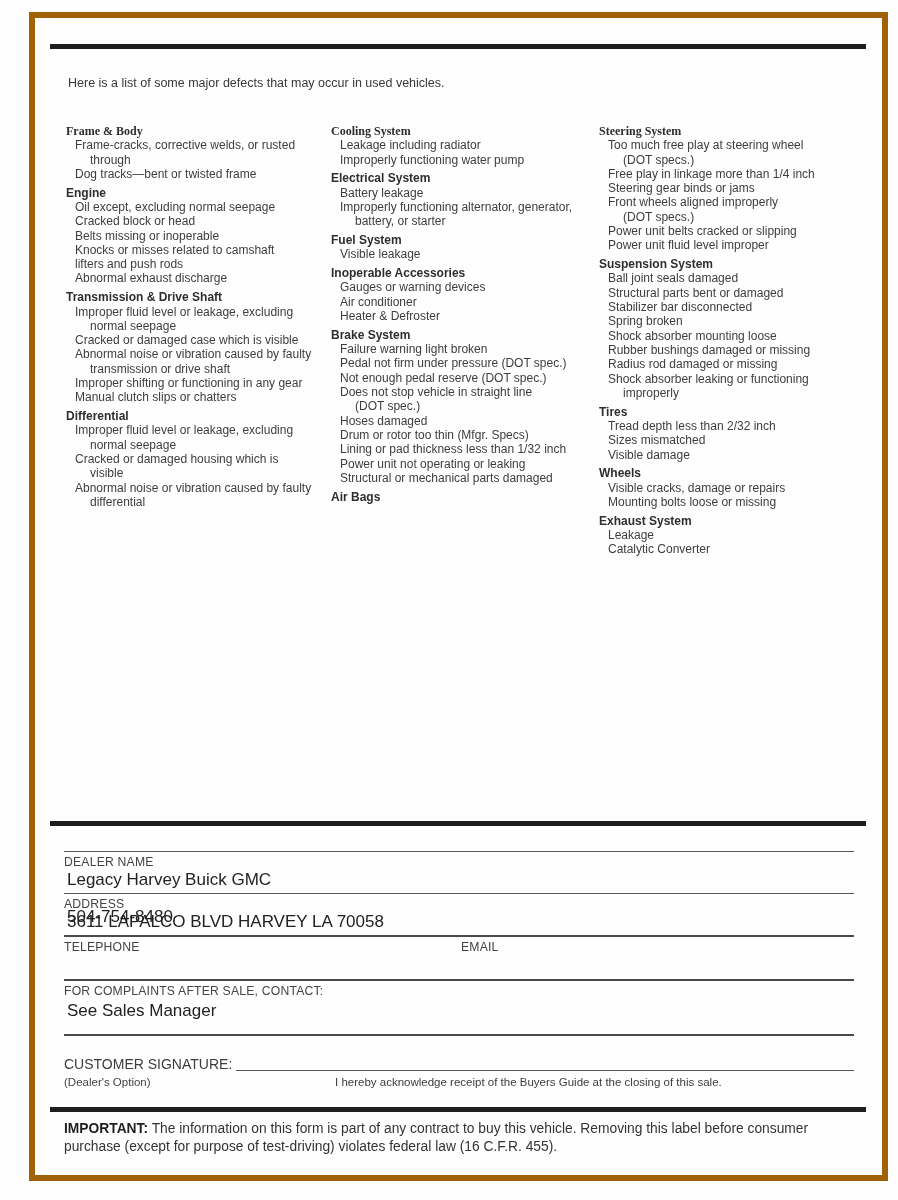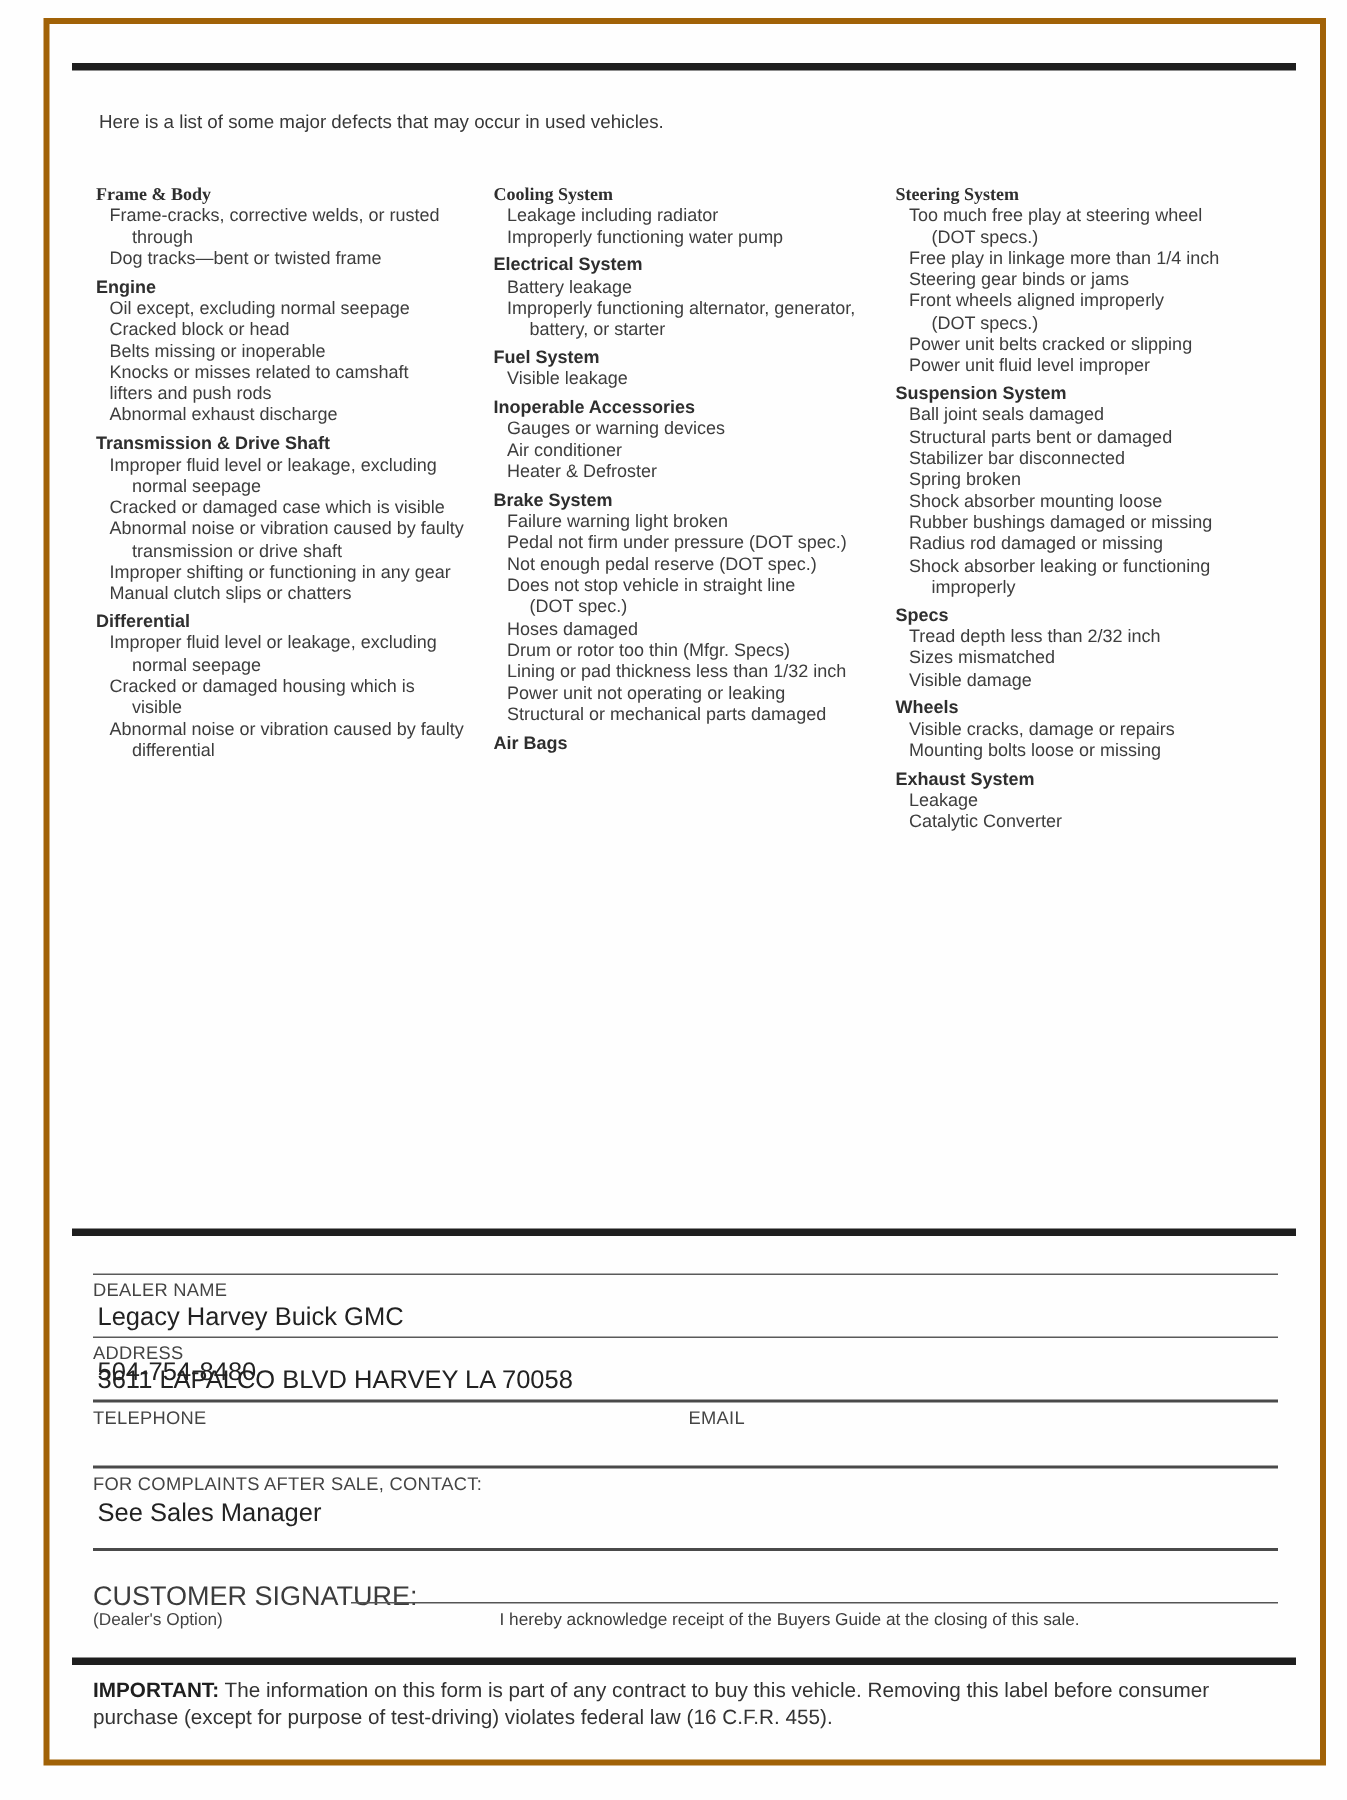--- a/index.html
+++ b/index.html
@@ -8,21 +8,21 @@
     width:898px;height:1200px;
     background:#fefefe;
     font-family:"Liberation Sans", sans-serif;
     color:#3b3b3b;
     overflow:hidden;
   }
   .sheet{
     position:absolute;
     left:29px;top:12px;
     width:847px;height:1157px;
-    border:4px solid #a16207;
+    border:6px solid #a16207;
     background:#fefefe;
   }
   .thick-rule{
     position:absolute;
     left:15px;width:816px;height:5px;
     background:#1e1e1e;
   }
   .intro{
     position:absolute;left:33px;top:58px;
     font-size:12.5px;color:#383838;
@@ -48,21 +48,21 @@
     font-size:17px;color:#222;
   }
   .rule{
     position:absolute;
     left:29px;width:790px;height:0;
     border-top:1.6px solid #5a5a5a;
   }
   .rule.dbl{border-top:2.4px solid #4a4a4a;}
   .sig-row{
     position:absolute;left:29px;top:1038px;width:790px;
-    font-size:18px;color:#3c3c3c;
+    font-size:14px;color:#3c3c3c;
   }
   .sig-line{
     position:absolute;left:172px;top:14px;right:0;
     border-bottom:1.4px solid #555;
   }
   .sig-sub{
     position:absolute;left:29px;top:1058px;
     font-size:11.5px;color:#444;
   }
   .ack{
@@ -153,21 +153,21 @@
         <div class="sec-title">Suspension System</div>
         <div class="ln0">Ball joint seals damaged</div>
         <div class="ln0">Structural parts bent or damaged</div>
         <div class="ln0">Stabilizer bar disconnected</div>
         <div class="ln0">Spring broken</div>
         <div class="ln0">Shock absorber mounting loose</div>
         <div class="ln0">Rubber bushings damaged or missing</div>
         <div class="ln0">Radius rod damaged or missing</div>
         <div class="ln0">Shock absorber leaking or functioning</div>
         <div class="ln1">improperly</div>
-        <div class="sec-title">Specs</div>
+        <div class="sec-title">Tires</div>
         <div class="ln0">Tread depth less than 2/32 inch</div>
         <div class="ln0">Sizes mismatched</div>
         <div class="ln0">Visible damage</div>
         <div class="sec-title">Wheels</div>
         <div class="ln0">Visible cracks, damage or repairs</div>
         <div class="ln0">Mounting bolts loose or missing</div>
         <div class="sec-title">Exhaust System</div>
         <div class="ln0">Leakage</div>
         <div class="ln0">Catalytic Converter</div>
       </div>

